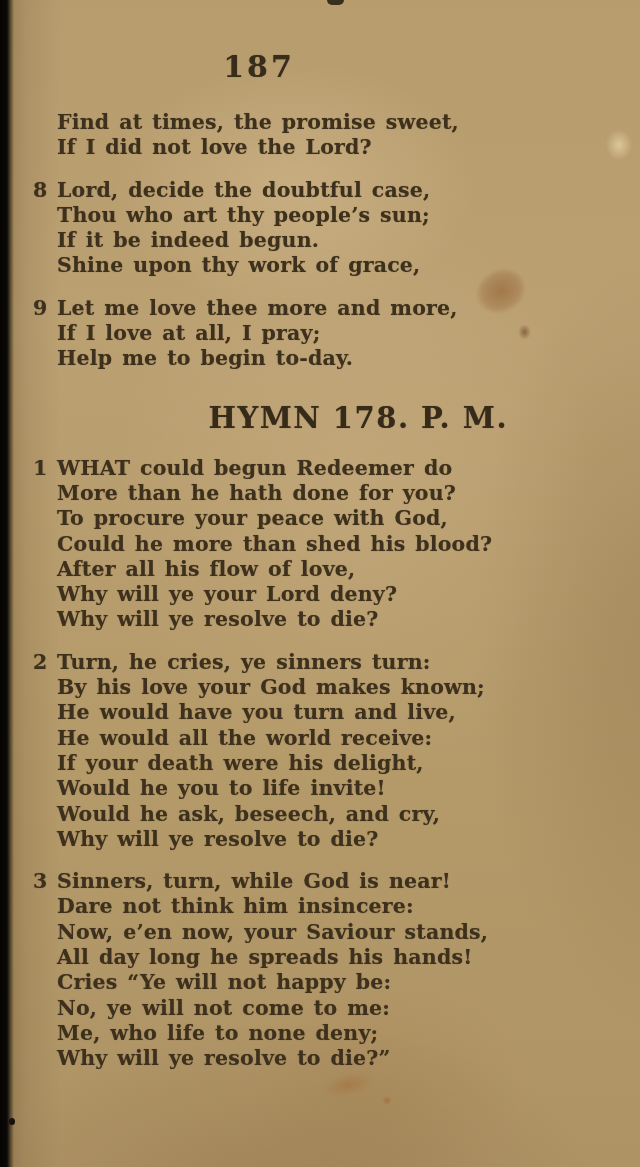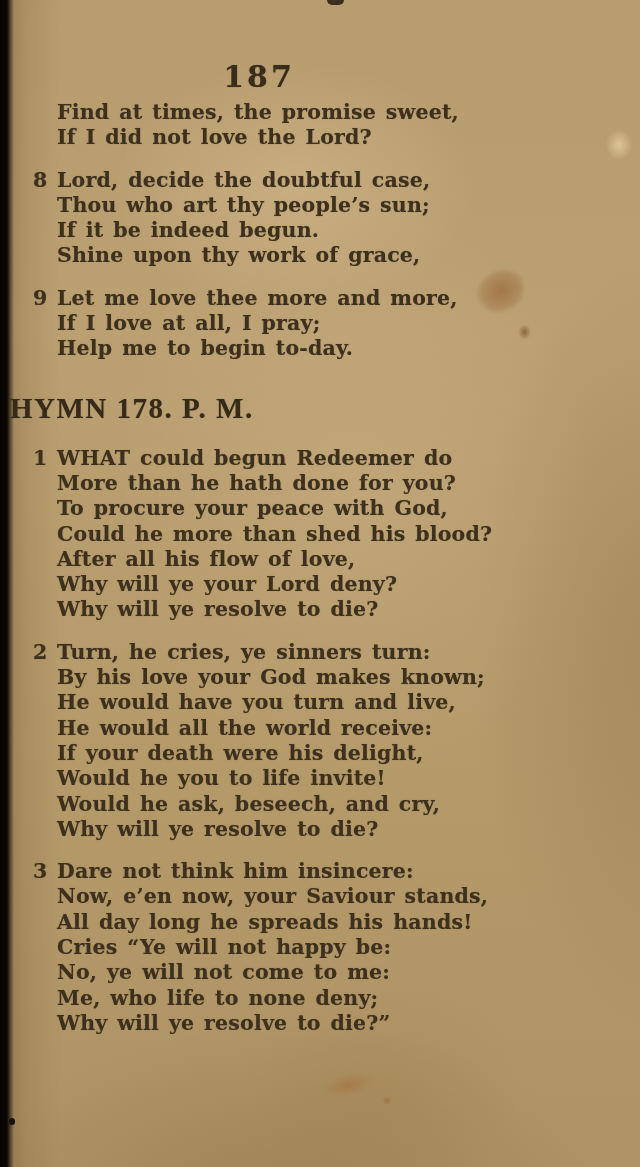--- a/index.html
+++ b/index.html
@@ -52,53 +52,52 @@
   }
   .stain-speck{
     left:382px;top:1096px;width:10px;height:9px;
     background:radial-gradient(ellipse, rgba(150,92,42,0.5), rgba(150,92,42,0) 70%);
   }
   .paper-spot{
     left:606px;top:130px;width:26px;height:30px;
     background:radial-gradient(ellipse, rgba(232,212,165,0.75), rgba(232,212,165,0) 72%);
   }
   .content{
-    position:absolute;left:10px;top:0;width:498px;
-    padding-top:62px;
+    position:absolute;left:10px;top:10px;width:498px;
+    padding-top:42px;
   }
   .pagenum{
     text-align:center;
     font-size:30px;line-height:30px;font-weight:700;
     letter-spacing:3px;color:#382c1b;
     text-shadow:0 0 1px rgba(56,44,27,0.5);
   }
   .line{
     font-size:20.5px;line-height:25.3px;font-weight:700;
     letter-spacing:0.2px;word-spacing:2.5px;
     white-space:nowrap;
     color:#3d301d;
     text-shadow:0 0 1px rgba(61,48,29,0.45);
   }
   .stanza{
     position:relative;
     margin:17px 0 0 47px;
   }
-  .stanza.fragment{margin-top:8px;}
+  .stanza.fragment{margin-top:28px;}
   .vnum{
     position:absolute;left:-24px;top:0;
     font-size:20.5px;font-weight:700;color:#3d301d;
     text-shadow:0 0 1px rgba(61,48,29,0.45);
   }
   .hymn-title{
     margin:31px 0 0 0;
-    text-align:left;
+    text-align:right;
     font-size:29px;line-height:30px;font-weight:700;
     letter-spacing:1.5px;color:#362a19;
     text-shadow:0 0 1px rgba(54,42,25,0.5);
-    font-family:Liberation Serif, serif;
   }
   .hymn-body .stanza:first-child{margin-top:23px;}
 </style>
 </head>
 <body>
 
 <div class="page">
 
   <div class="stain stain-blob"></div>
   <div class="stain stain-dot"></div>
@@ -156,20 +155,21 @@
         <div class="line">He would have you turn and live,</div>
         <div class="line">He would all the world receive:</div>
         <div class="line">If your death were his delight,</div>
         <div class="line">Would he you to life invite!</div>
         <div class="line">Would he ask, beseech, and cry,</div>
         <div class="line">Why will ye resolve to die?</div>
       </div>
 
       <div class="stanza">
         <span class="vnum">3</span>
+        <div class="line">Sinners, turn, while God is near!</div>
         <div class="line">Dare not think him insincere:</div>
         <div class="line">Now, e’en now, your Saviour stands,</div>
         <div class="line">All day long he spreads his hands!</div>
         <div class="line">Cries “Ye will not happy be:</div>
         <div class="line">No, ye will not come to me:</div>
         <div class="line">Me, who life to none deny;</div>
         <div class="line">Why will ye resolve to die?”</div>
       </div>
     </section>
 

